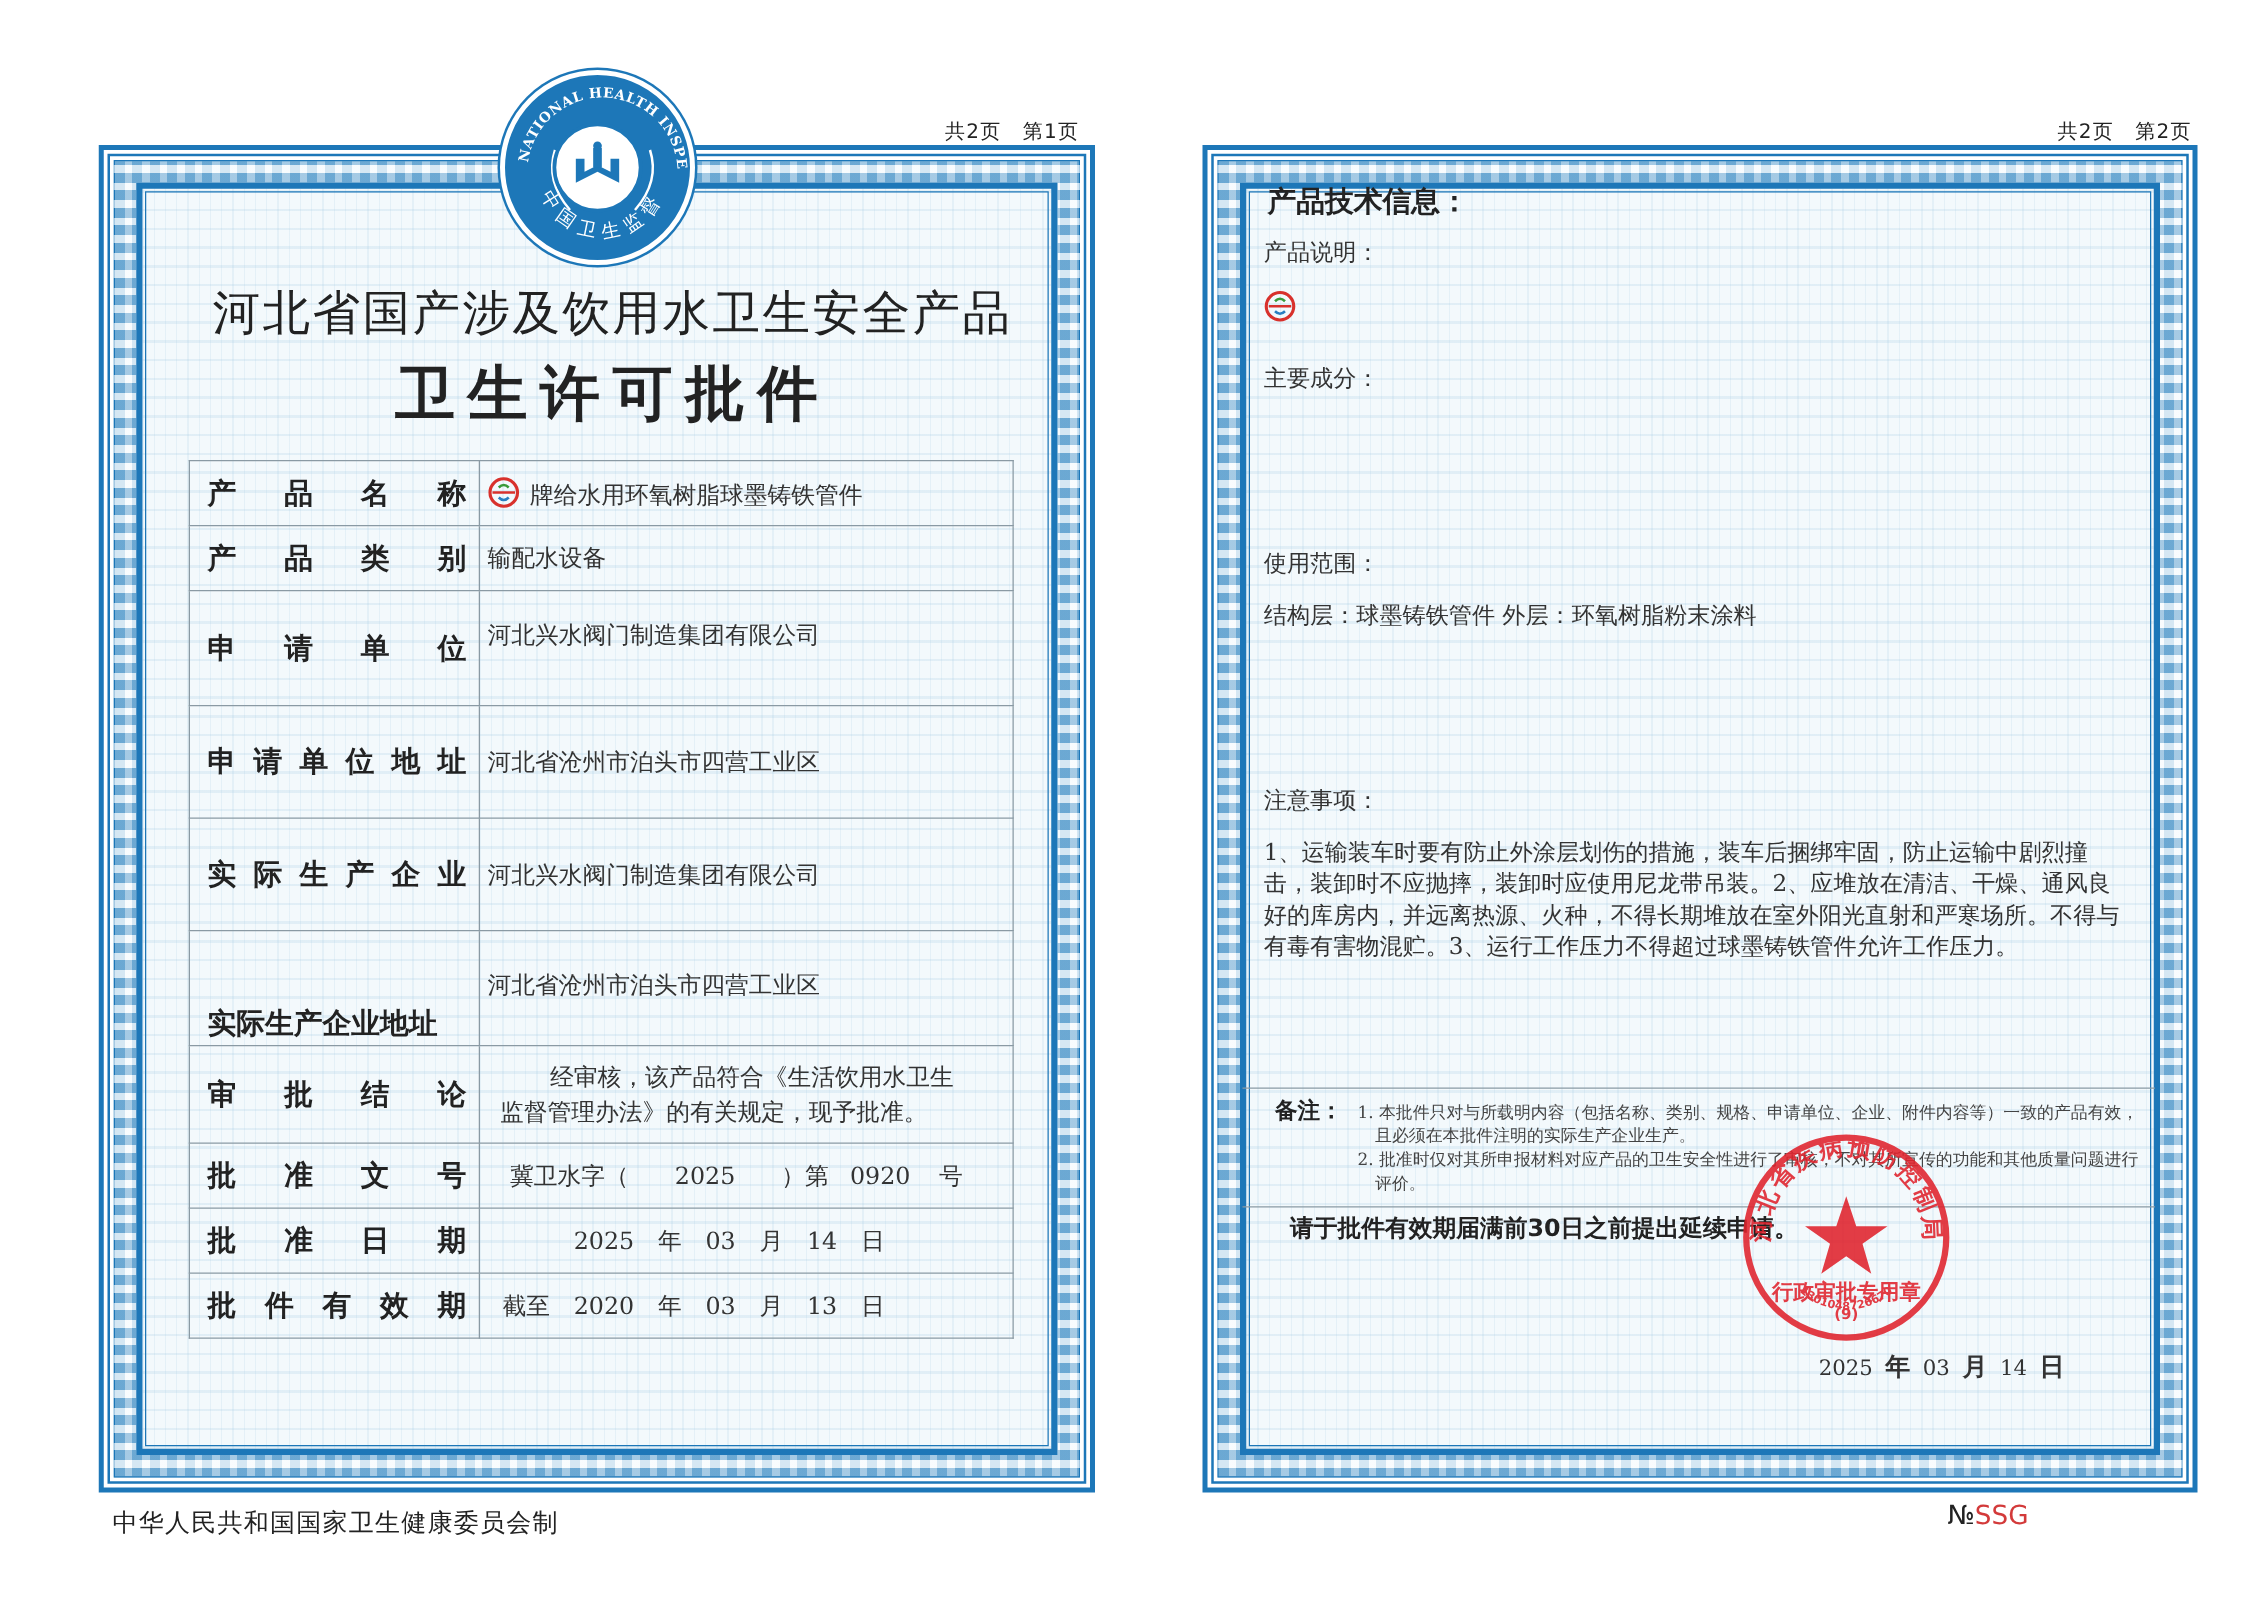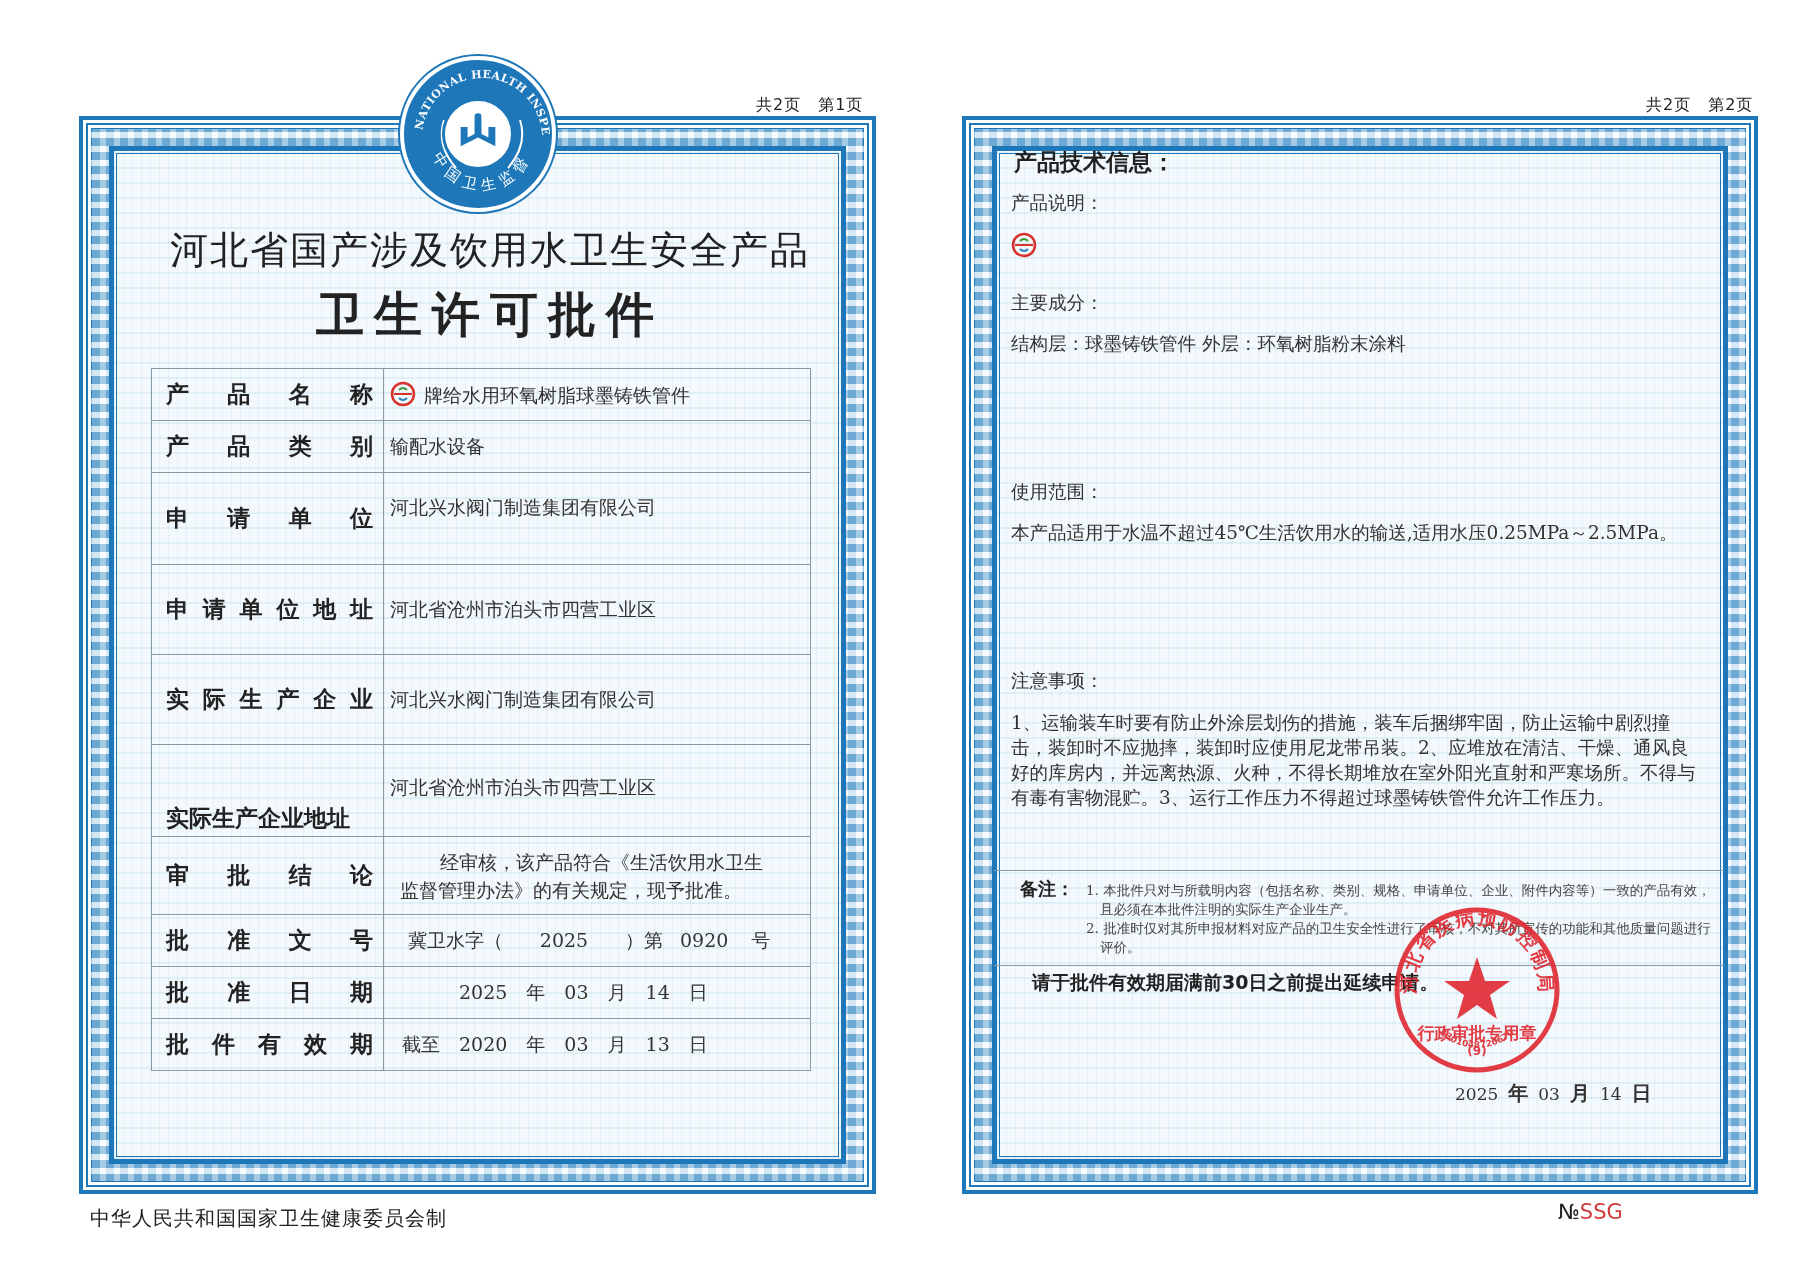--- a/index.html
+++ b/index.html
@@ -294,23 +294,22 @@
   <p>产品说明：</p>
   <p style="margin-top:14px;">
     <svg class="logo-s" viewBox="0 0 26 26" style="margin-right:12px;">
       <circle cx="13" cy="13" r="11" fill="none" stroke="#d8312c" stroke-width="2.5"></circle>
       <path d="M4 13 H22" stroke="#d8312c" stroke-width="2"></path>
       <path d="M9 9 Q13 5 17 9" stroke="#3a9a3a" stroke-width="2" fill="none"></path>
       <path d="M9 17 Q13 21 17 17" stroke="#2a7fc1" stroke-width="2" fill="none"></path>
     </svg>
   </p>
   <p style="margin-top:32px;">主要成分：</p>
+  <p style="margin-top:124px;">使用范围：</p>
   <p>结构层：球墨铸铁管件 外层：环氧树脂粉末涂料</p>
-  <p style="margin-top:124px;">使用范围：</p>
-  <p style="margin-top:4px;">本产品适用于水温不超过45℃生活饮用水的输送,适用水压0.25MPa～2.5MPa。</p>
   <p style="margin-top:124px;">注意事项：</p>
   <p style="margin-top:6px; line-height:25px;">1、运输装车时要有防止外涂层划伤的措施，装车后捆绑牢固，防止运输中剧烈撞击，装卸时不应抛摔，装卸时应使用尼龙带吊装。2、应堆放在清洁、干燥、通风良好的库房内，并远离热源、火种，不得长期堆放在室外阳光直射和严寒场所。不得与有毒有害物混贮。3、运行工作压力不得超过球墨铸铁管件允许工作压力。</p>
 </div>
 
 <div class="notes">
   <div class="lab">备注：</div>
   <div class="items">
     <div>1. 本批件只对与所载明内容（包括名称、类别、规格、申请单位、企业、附件内容等）一致的产品有效，且必须在本批件注明的实际生产企业生产。</div>
     <div>2. 批准时仅对其所申报材料对应产品的卫生安全性进行了审核，不对其所宣传的功能和其他质量问题进行评价。</div>
   </div>

